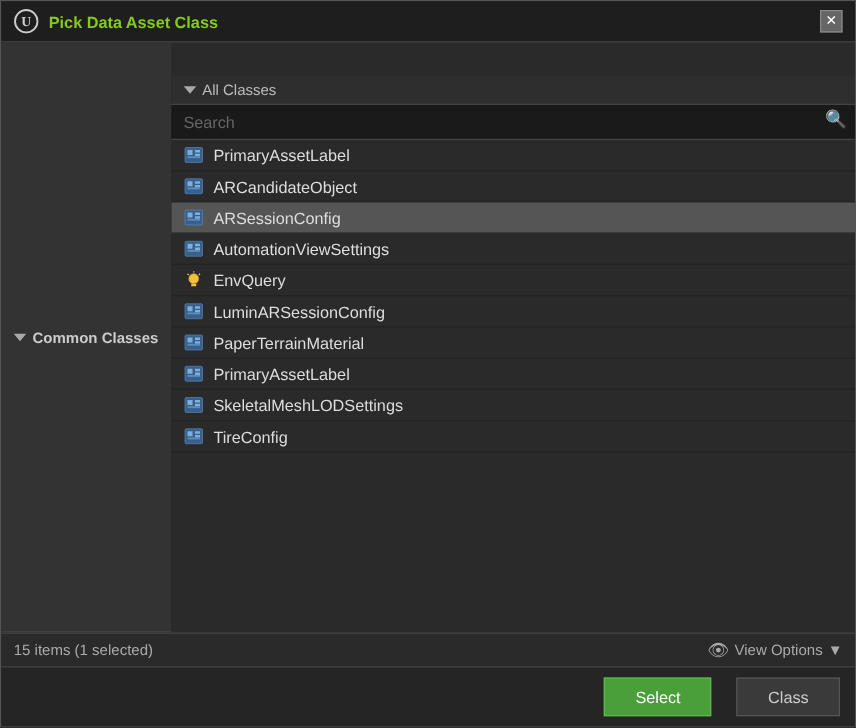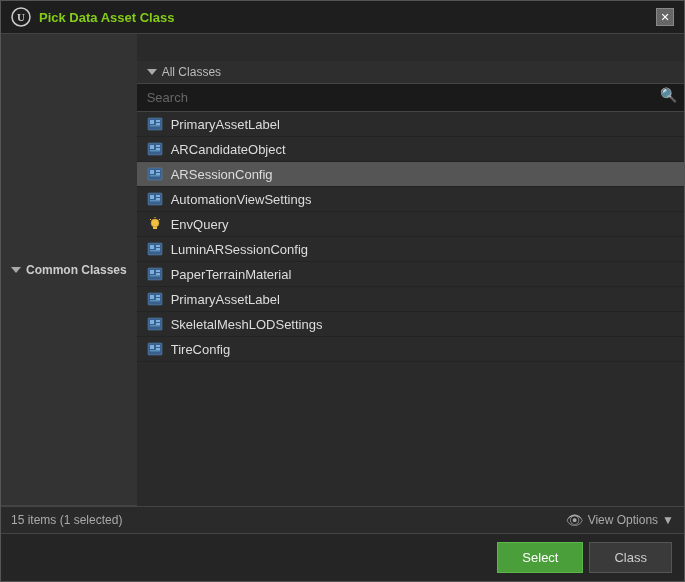--- a/index.html
+++ b/index.html
@@ -216,21 +216,21 @@
     .eye-icon {
       font-size: 14px;
     }
 
     .footer {
       background: #252525;
       border-top: 1px solid #444;
       padding: 8px 12px;
       display: flex;
       justify-content: flex-end;
-      gap: 6px;
+      gap: 20px;
       align-items: center;
     }
 
     .btn {
       padding: 7px 24px;
       font-size: 13px;
       cursor: pointer;
       border: 1px solid #555;
       font-weight: normal;
     }

